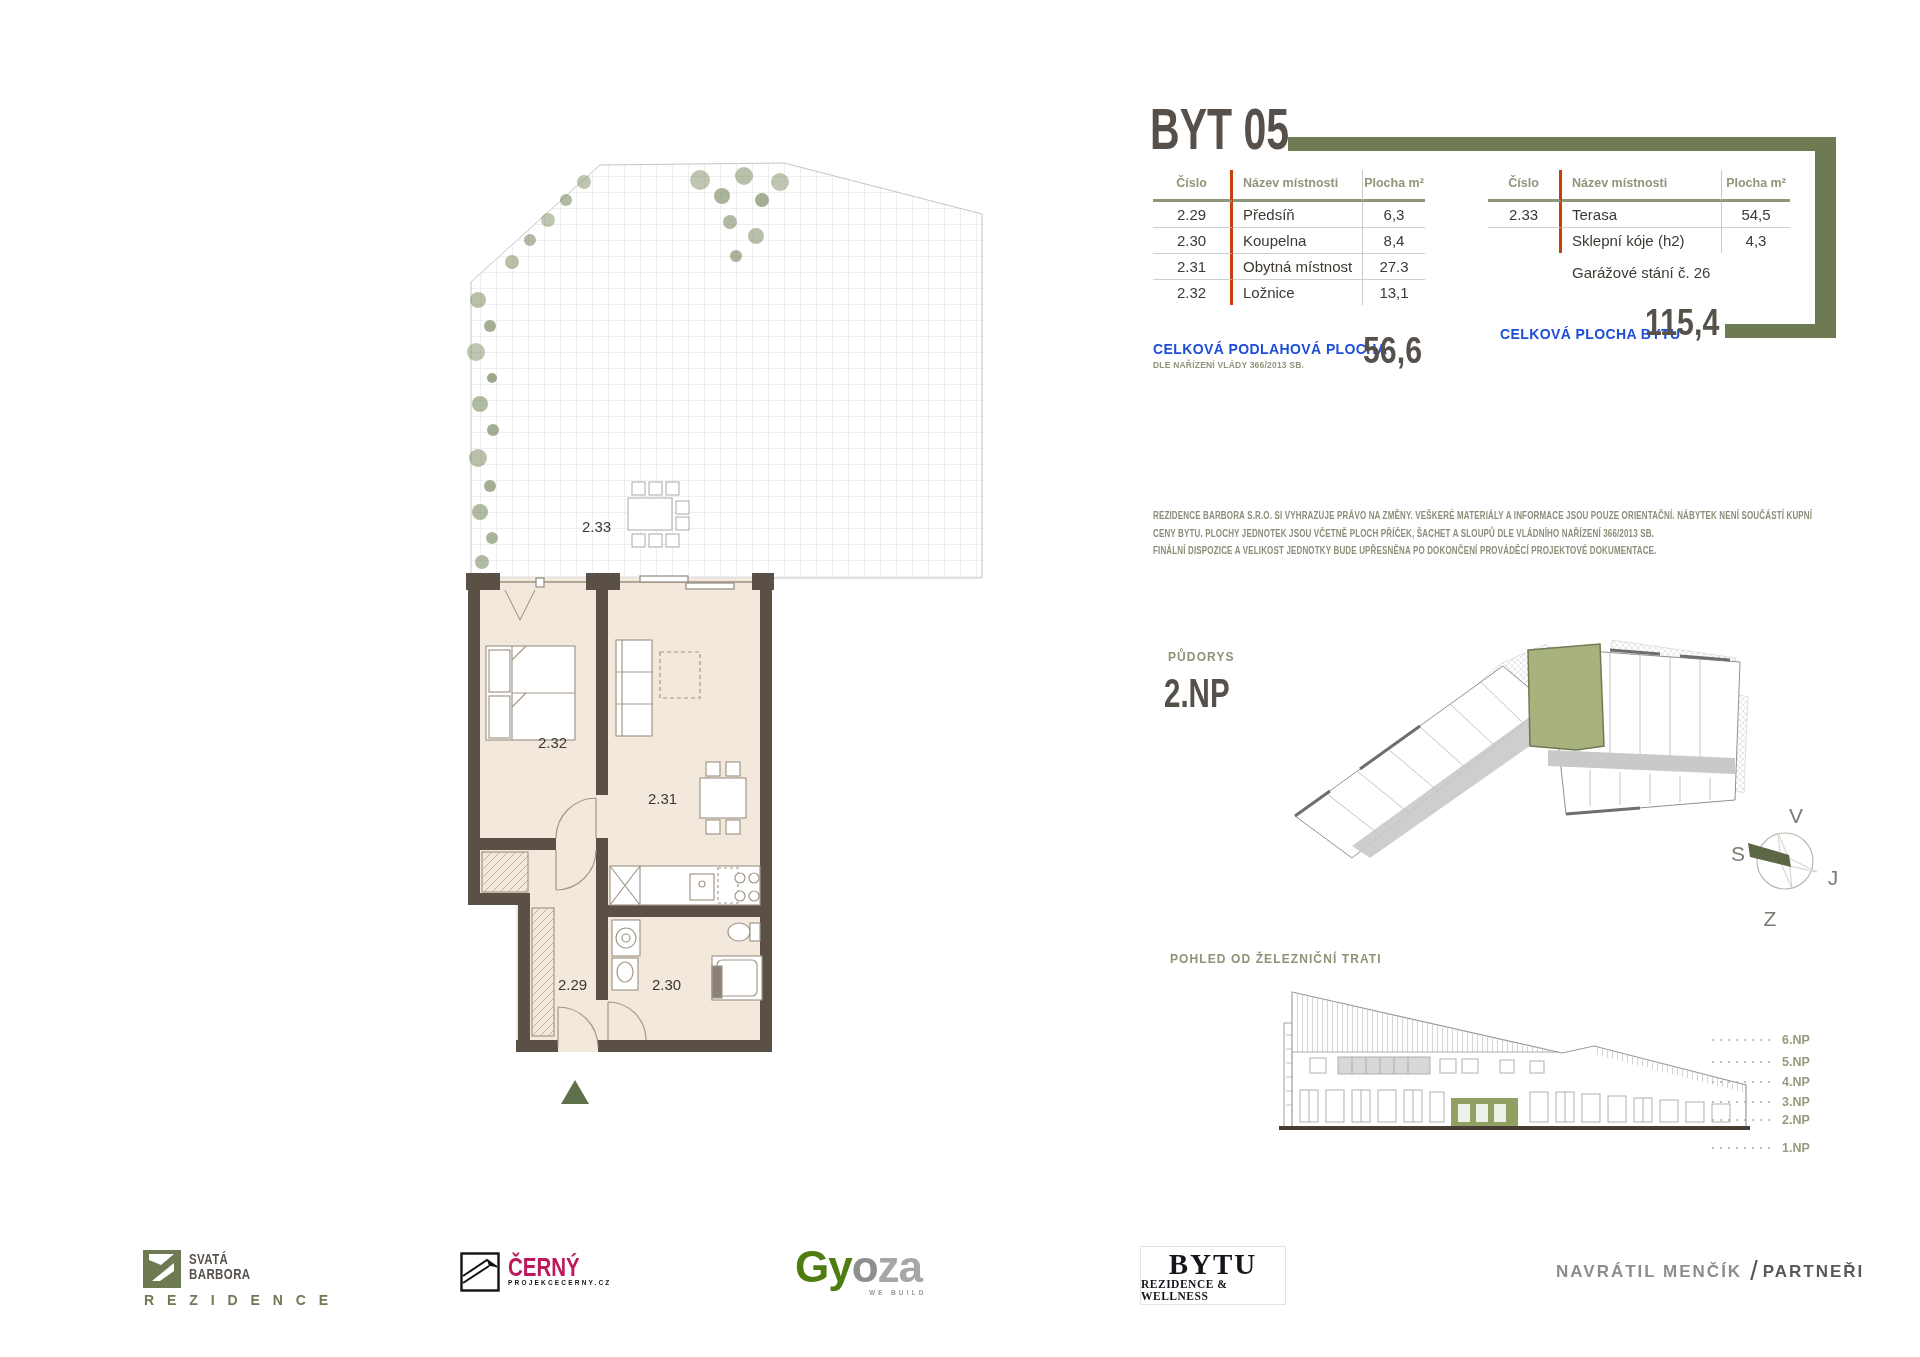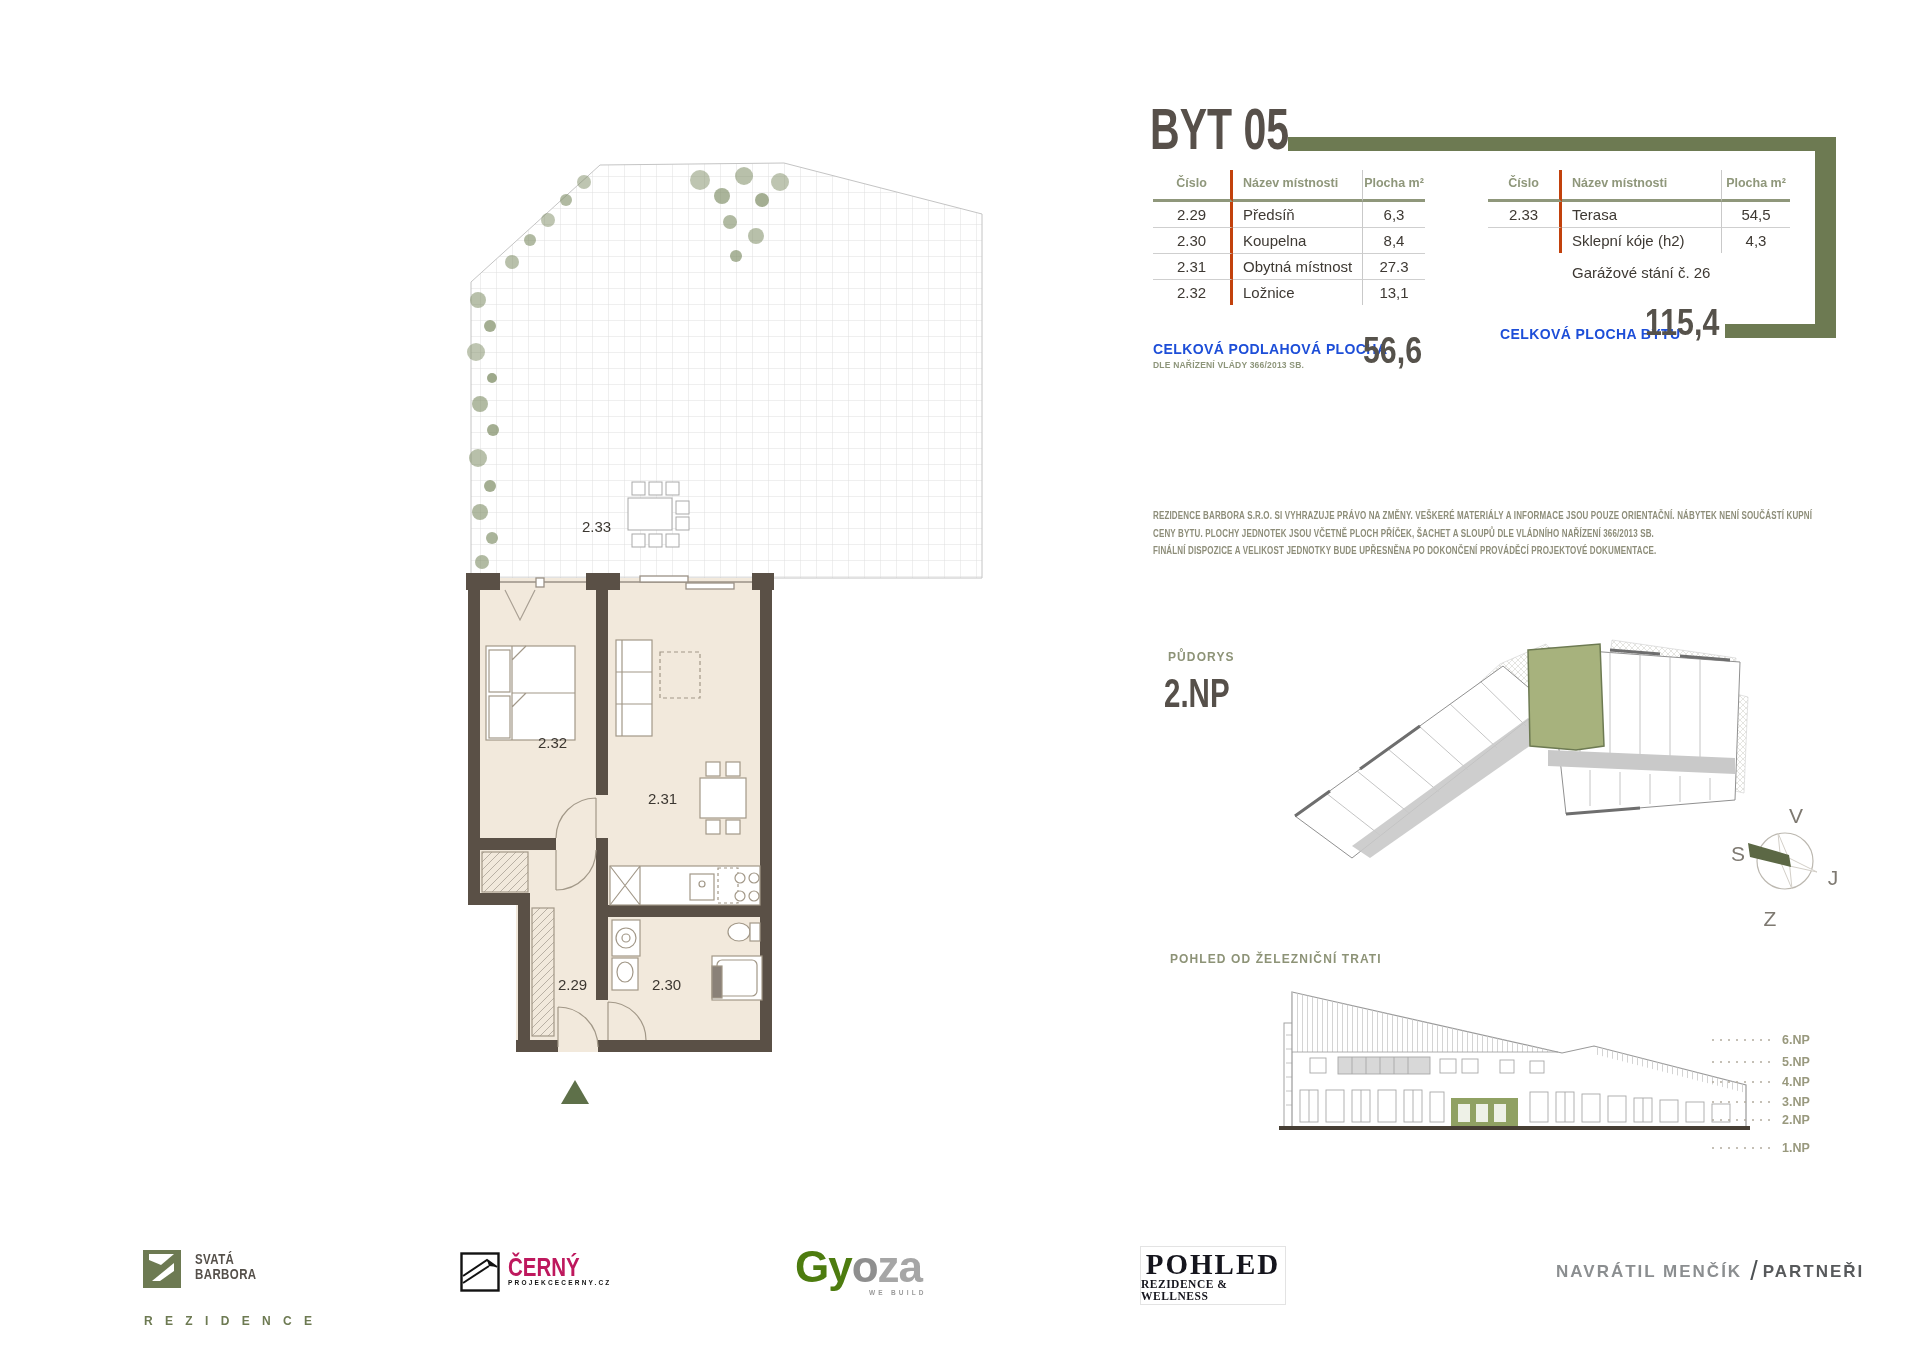--- a/index.html
+++ b/index.html
@@ -36,21 +36,21 @@
 
   .disclaimer{left:1153px;top:507px;width:860px;font-size:10px;font-weight:600;color:#8d8d79;
               line-height:17.5px;letter-spacing:.2px;transform:scaleX(.8);transform-origin:left top;}
 
   .sec-label{font-size:12px;font-weight:700;color:#8d9377;letter-spacing:1.1px;}
   .floor-big{left:1164px;top:670px;font-size:41px;font-weight:700;color:#56504a;}
 
   
   .logo-row{color:#55504a;}
   .barbora-text div{font-size:14px;font-weight:700;letter-spacing:.5px;line-height:15px;}
-  .barbora-sub{font-size:12px;color:#6d7a52;letter-spacing:4.5px;font-weight:700;margin-top:22px;}
+  .barbora-sub{font-size:14px;color:#6d7a52;letter-spacing:4.5px;font-weight:700;}
   .cerny-name{font-size:25px;font-weight:800;color:#be185d;line-height:24px;}
   .cerny-sub{font-size:6.5px;letter-spacing:2.2px;color:#121212;font-weight:700;}
   .gyoza{font-size:44px;font-weight:800;line-height:40px;letter-spacing:-1px;}
   .gyoza .p1{color:#4d7c0f;} .gyoza .p2{color:#8f8f8f;} .gyoza .p3{color:#a6a6a6;text-align:right;}
   .gyoza-sub{font-size:6.5px;letter-spacing:3.2px;color:#9a9a9a;font-weight:700;margin-left:74px;margin-top:2px;}
   .javor-box{left:1140px;top:1246px;width:144px;height:57px;border:1px solid #e3e3e3;background:#fff;
              display:flex;flex-direction:column;align-items:center;justify-content:center;
              font-family:"Liberation Serif",serif;color:#15151d;}
   .javor-name{font-size:29px;font-weight:700;letter-spacing:2px;line-height:28px;}
   .javor-sub{font-size:11.5px;font-weight:700;letter-spacing:.5px;}
@@ -380,21 +380,21 @@
     <span class="condense">2.NP</span>
   </div>
   <div class="abs sec-label" style="left:1170px;top:952px">POHLED OD ŽELEZNIČNÍ TRATI</div>
 
   <div class="abs logo-row" style="left:143px;top:1250px;display:flex;align-items:flex-start;">
     <svg width="38" height="38" viewBox="0 0 38 38">
       <rect width="38" height="38" fill="#6d7a52"></rect>
       <path d="M6 4H31L18 15L6 10Z" fill="#ffffff"></path>
       <path d="M9 31L31 13V21L17 31Z" fill="#ffffff"></path>
     </svg>
-    <div class="barbora-text" style="margin-left:14px;margin-top:2px;">
+    <div class="barbora-text" style="margin-left:8px;margin-top:2px;">
       <div><span class="condense85">SVATÁ</span></div>
       <div><span class="condense85">BARBORA</span></div>
     </div>
   </div>
   <div class="abs barbora-sub" style="left:144px;top:1292px">R E Z I D E N C E</div>
 
   <div class="abs logo-row" style="left:460px;top:1252px;display:flex;align-items:flex-start;">
     <svg width="40" height="40" viewBox="0 0 40 40">
       <rect x="1.5" y="1.5" width="37" height="37" fill="none" stroke="#121212" stroke-width="2.4"></rect>
       <path d="M3 24L27 8L37 15" fill="none" stroke="#121212" stroke-width="2"></path>
@@ -406,21 +406,21 @@
       <div class="cerny-sub">PROJEKCECERNY.CZ</div>
     </div>
   </div>
 
   <div class="abs" style="left:795px;top:1247px;">
     <div class="gyoza"><span class="p1">Gy</span><span class="p2">o</span><span class="p3">za</span></div>
     <div class="gyoza-sub">WE BUILD</div>
   </div>
 
   <div class="abs javor-box">
-    <div class="javor-name">POHLED</div>
+    <div class="javor-name">BYTU</div>
     <div class="javor-sub">REZIDENCE &amp; WELLNESS</div>
   </div>
 
   <div class="abs navratil">
     <span class="nav-p1">NAVRÁTIL MENČÍK</span>
     <span class="nav-slash">/</span>
     <span class="nav-p2">PARTNEŘI</span>
   </div>
 
 </div>

